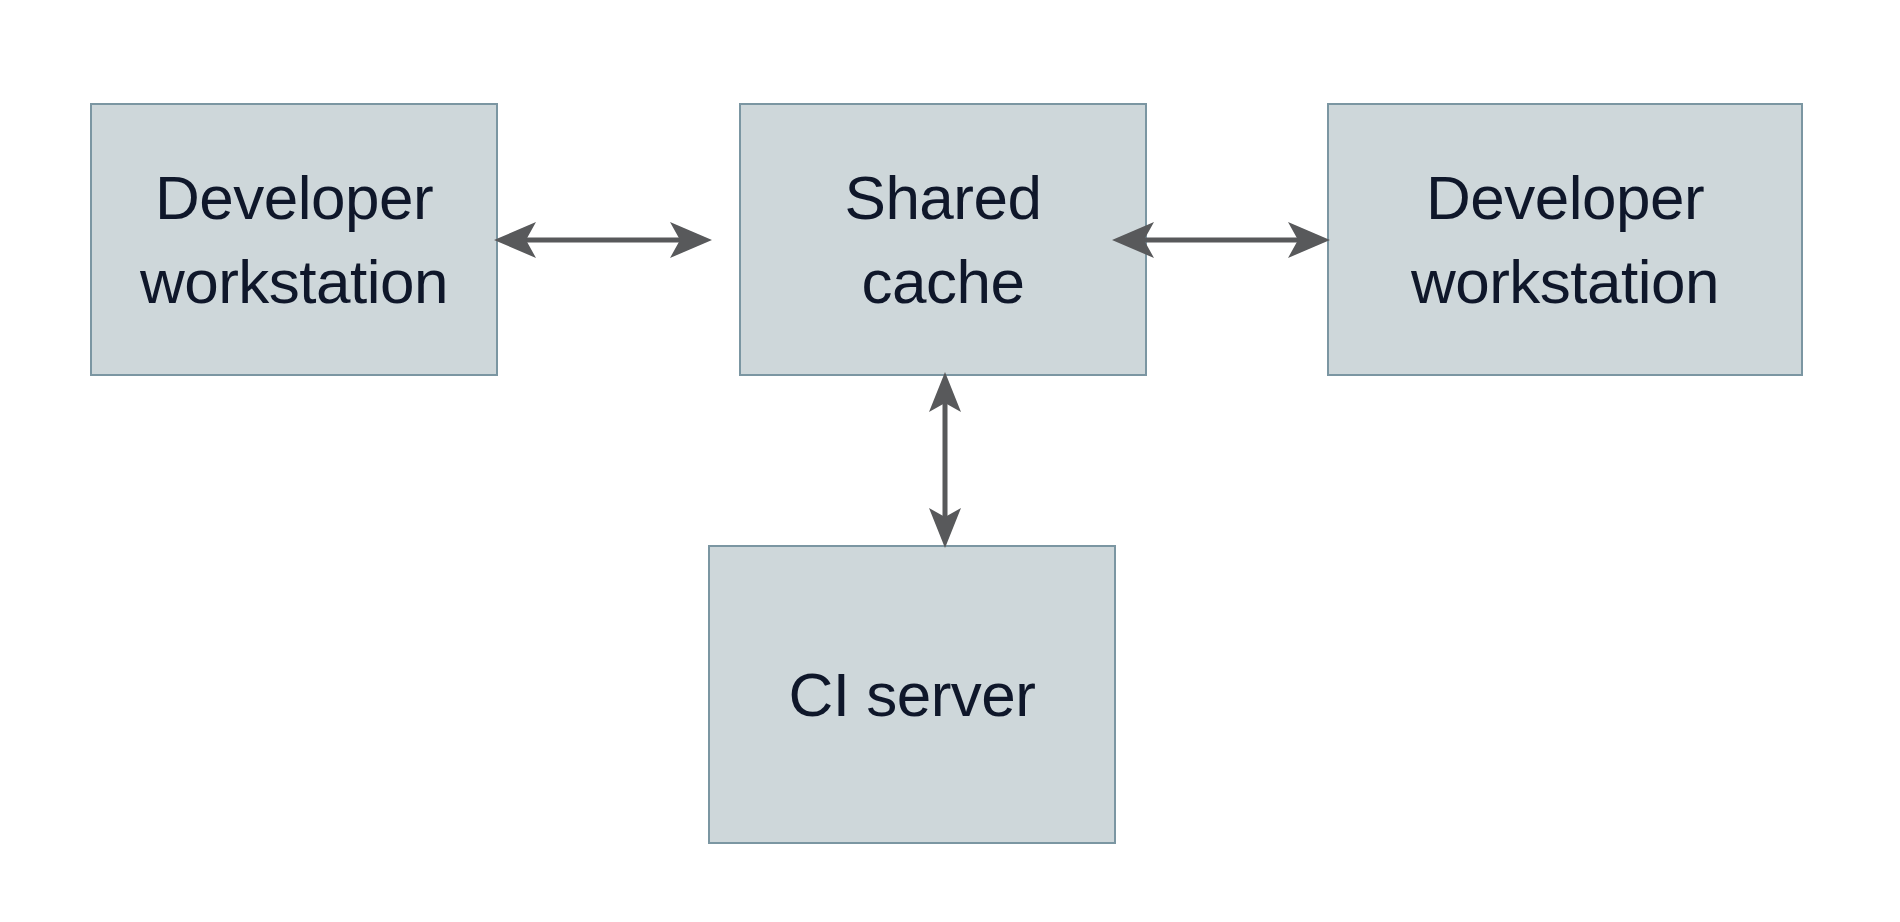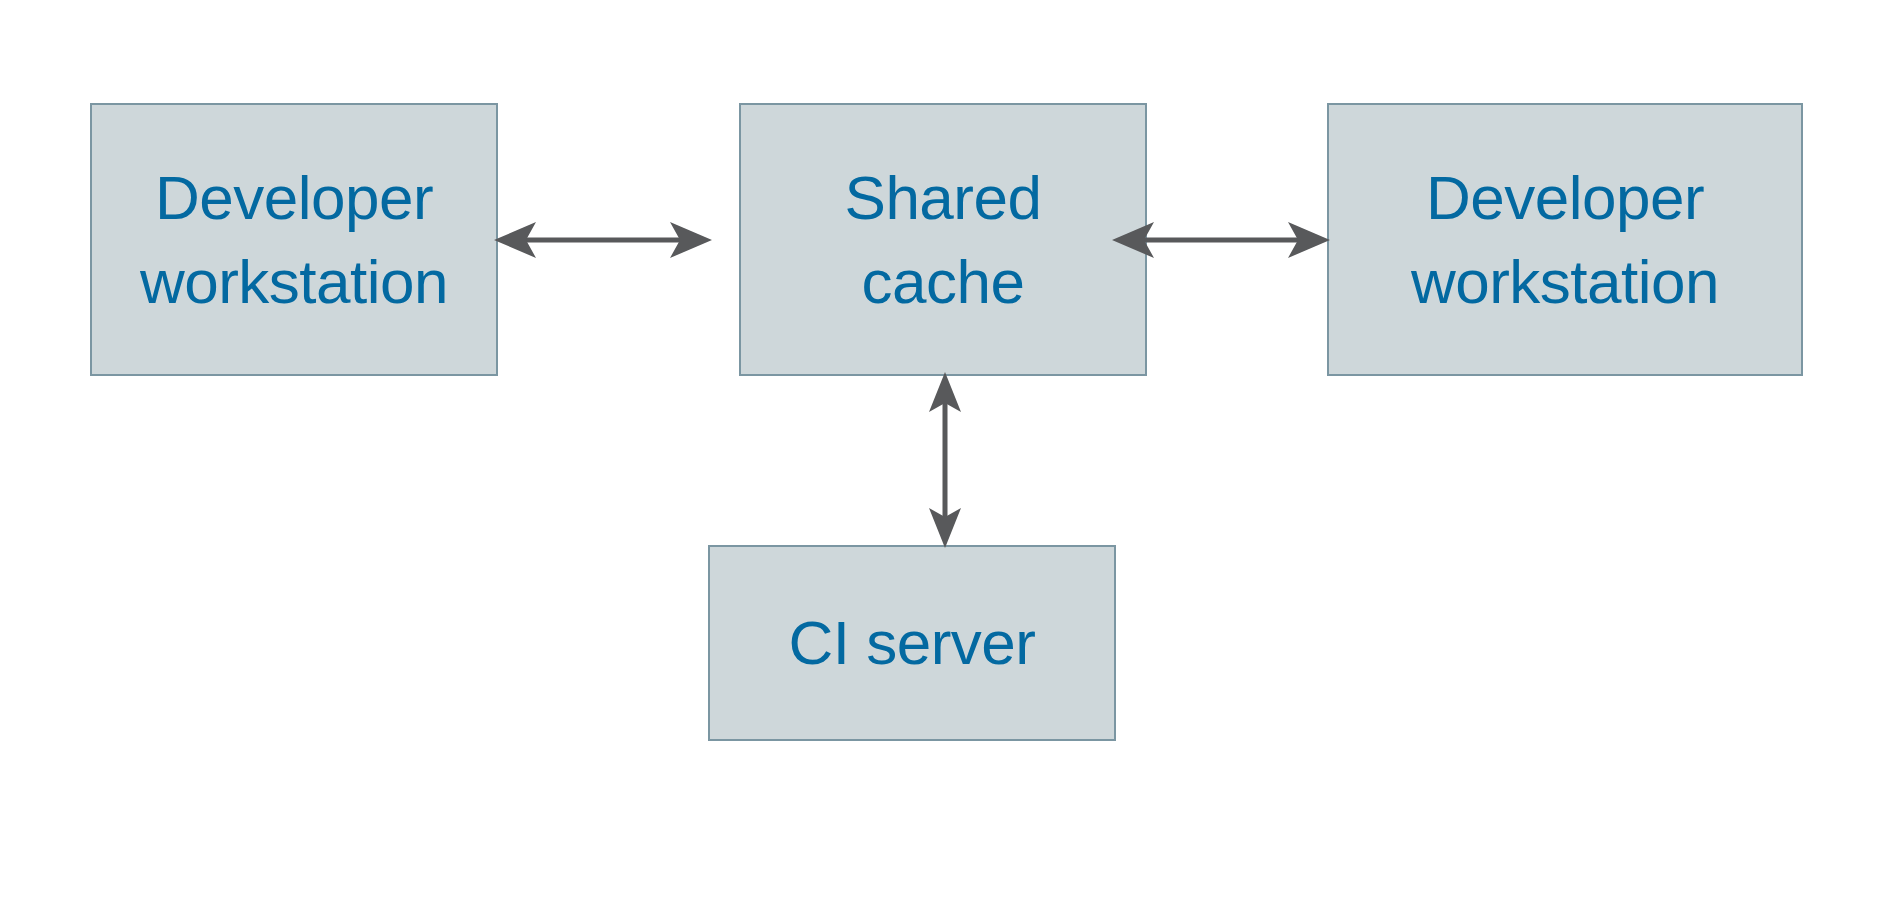--- a/index.html
+++ b/index.html
@@ -21,32 +21,32 @@
     position: absolute;
     box-sizing: border-box;
     background: #ced7da;
     border: 2px solid #7b96a2;
     display: flex;
     align-items: center;
     justify-content: center;
     text-align: center;
   }
   .node-label {
-    color: #0369a1;
+    color: #0f172a;
     font-size: 62px;
     line-height: 1.34;
     font-weight: 400;
     letter-spacing: -0.5px;
     white-space: pre-line;
     padding: 0 6px;
   }
   #node-dev-left  { left: 90px;  top: 103px; width: 408px; height: 273px; }
   #node-cache     { left: 708px; top: 103px; width: 408px; height: 273px; margin-left: 31px; }
   #node-dev-right { left: 1327px; top: 103px; width: 476px; height: 273px; }
-  #node-ci        { left: 708px; top: 545px; width: 408px; height: 196px; }
+  #node-ci        { left: 708px; top: 545px; width: 408px; height: 299px; }
 
   .connector {
     position: absolute;
     overflow: visible;
   }
   .conn-line {
     stroke: #58595b;
     fill: none;
   }
   .conn-head {

